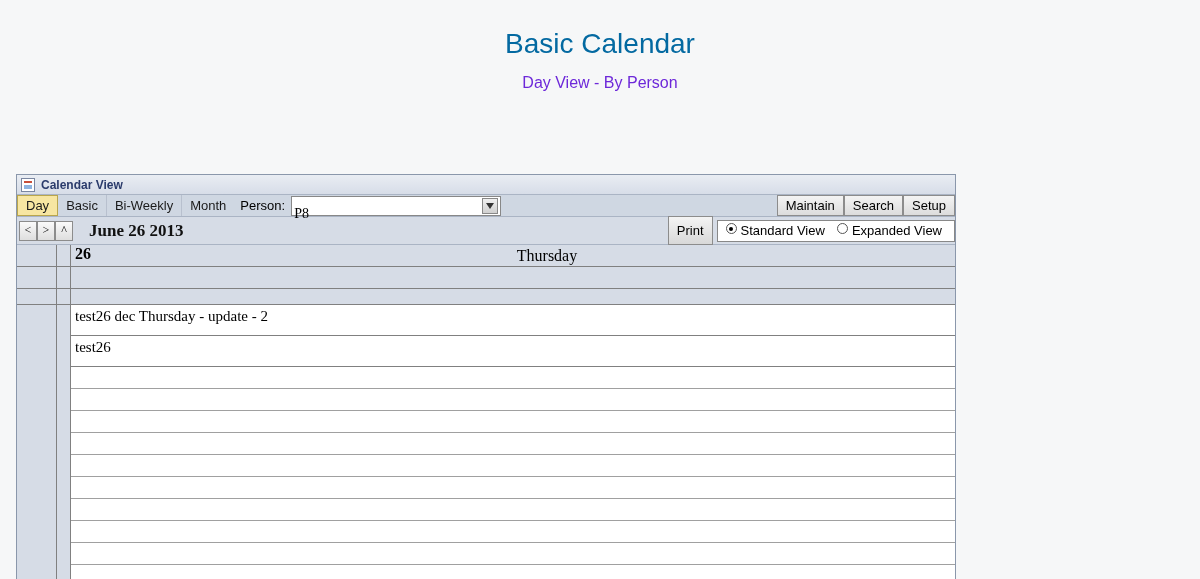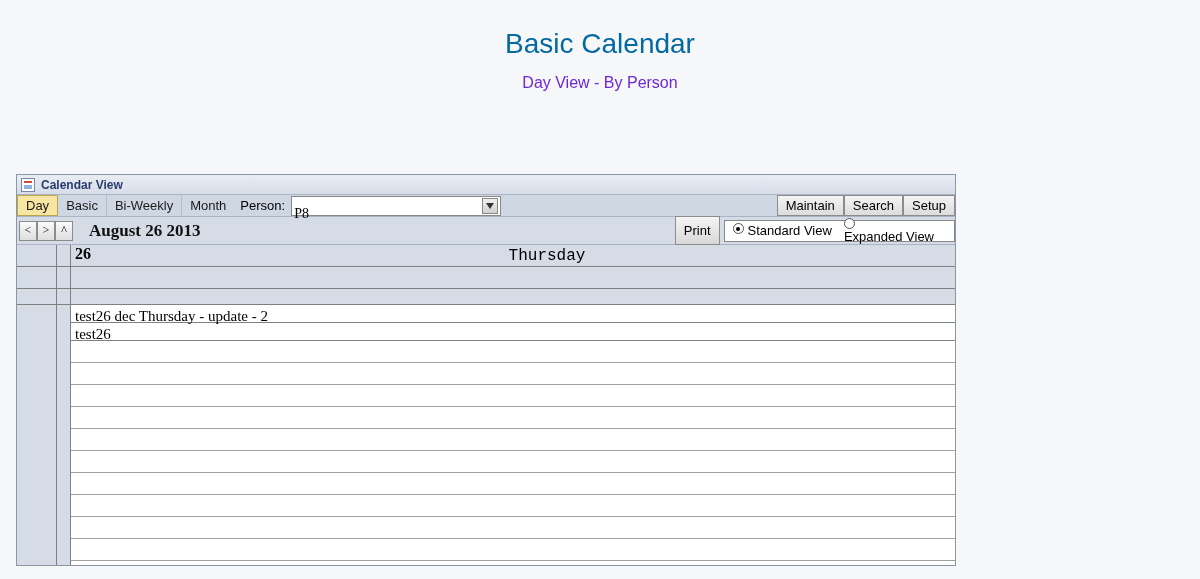--- a/index.html
+++ b/index.html
@@ -174,21 +174,21 @@
     padding: 2px 8px;
     margin-left: 4px;
     height: 22px;
   }
   .radio {
     display: flex;
     margin-right: 12px;
     font-size: 13px;
     cursor: pointer;
   }
-  .radio:last-child { margin-right: 12px; flex-direction: column; }
+  .radio:last-child { margin-right: 4px; }
   .radio-circle {
     width: 11px; height: 11px;
     border: 1px solid #555;
     border-radius: 50%;
     margin-right: 4px;
     position: relative;
     background: #fff;
   }
   .radio-circle.checked::after {
     content: "";
@@ -227,37 +227,37 @@
   .day-num {
     font-family: "Times New Roman", serif;
     font-size: 16px;
     font-weight: bold;
     padding: 0 4px;
     border-right: 0;
   }
   .day-name {
     flex: 1;
     text-align: center;
-    font-family: Liberation Mono, monospace;
+    font-family: Liberation Serif, serif;
     font-size: 16px;
     padding: 0;
     line-height: 22px;
   }
   .allday-row {
     height: 22px;
     background: #d6dce6;
     border-bottom: 1px solid #808080;
   }
   .spacer-row {
     height: 16px;
     background: #d6dce6;
     border-bottom: 1px solid #808080;
   }
   .entry-row {
-    height: 18px;
+    height: 31px;
     border-bottom: 1px solid #808080;
     font-family: "Times New Roman", serif;
     font-size: 15px;
     padding: 0 4px;
     line-height: 22px;
     background: #fff;
     cursor: pointer;
   }
   .empty-row {
     height: 22px;
@@ -302,21 +302,21 @@
     <div class="spacer"></div>
     <div class="tool-btn">Maintain</div>
     <div class="tool-btn">Search</div>
     <div class="tool-btn">Setup</div>
   </div>
 
   <div class="datebar">
     <div class="nav-btn">&lt;</div>
     <div class="nav-btn">&gt;</div>
     <div class="nav-btn">^</div>
-    <div class="date-label">August 26 2013</div>
+    <div class="date-label">June 26 2013</div>
     <div class="print-btn">Print</div>
     <div class="view-radio-group">
       <div class="radio">
         <span class="radio-circle checked"></span>
         <span>Standard View</span>
       </div>
       <div class="radio">
         <span class="radio-circle"></span>
         <span>Expanded View</span>
       </div>

